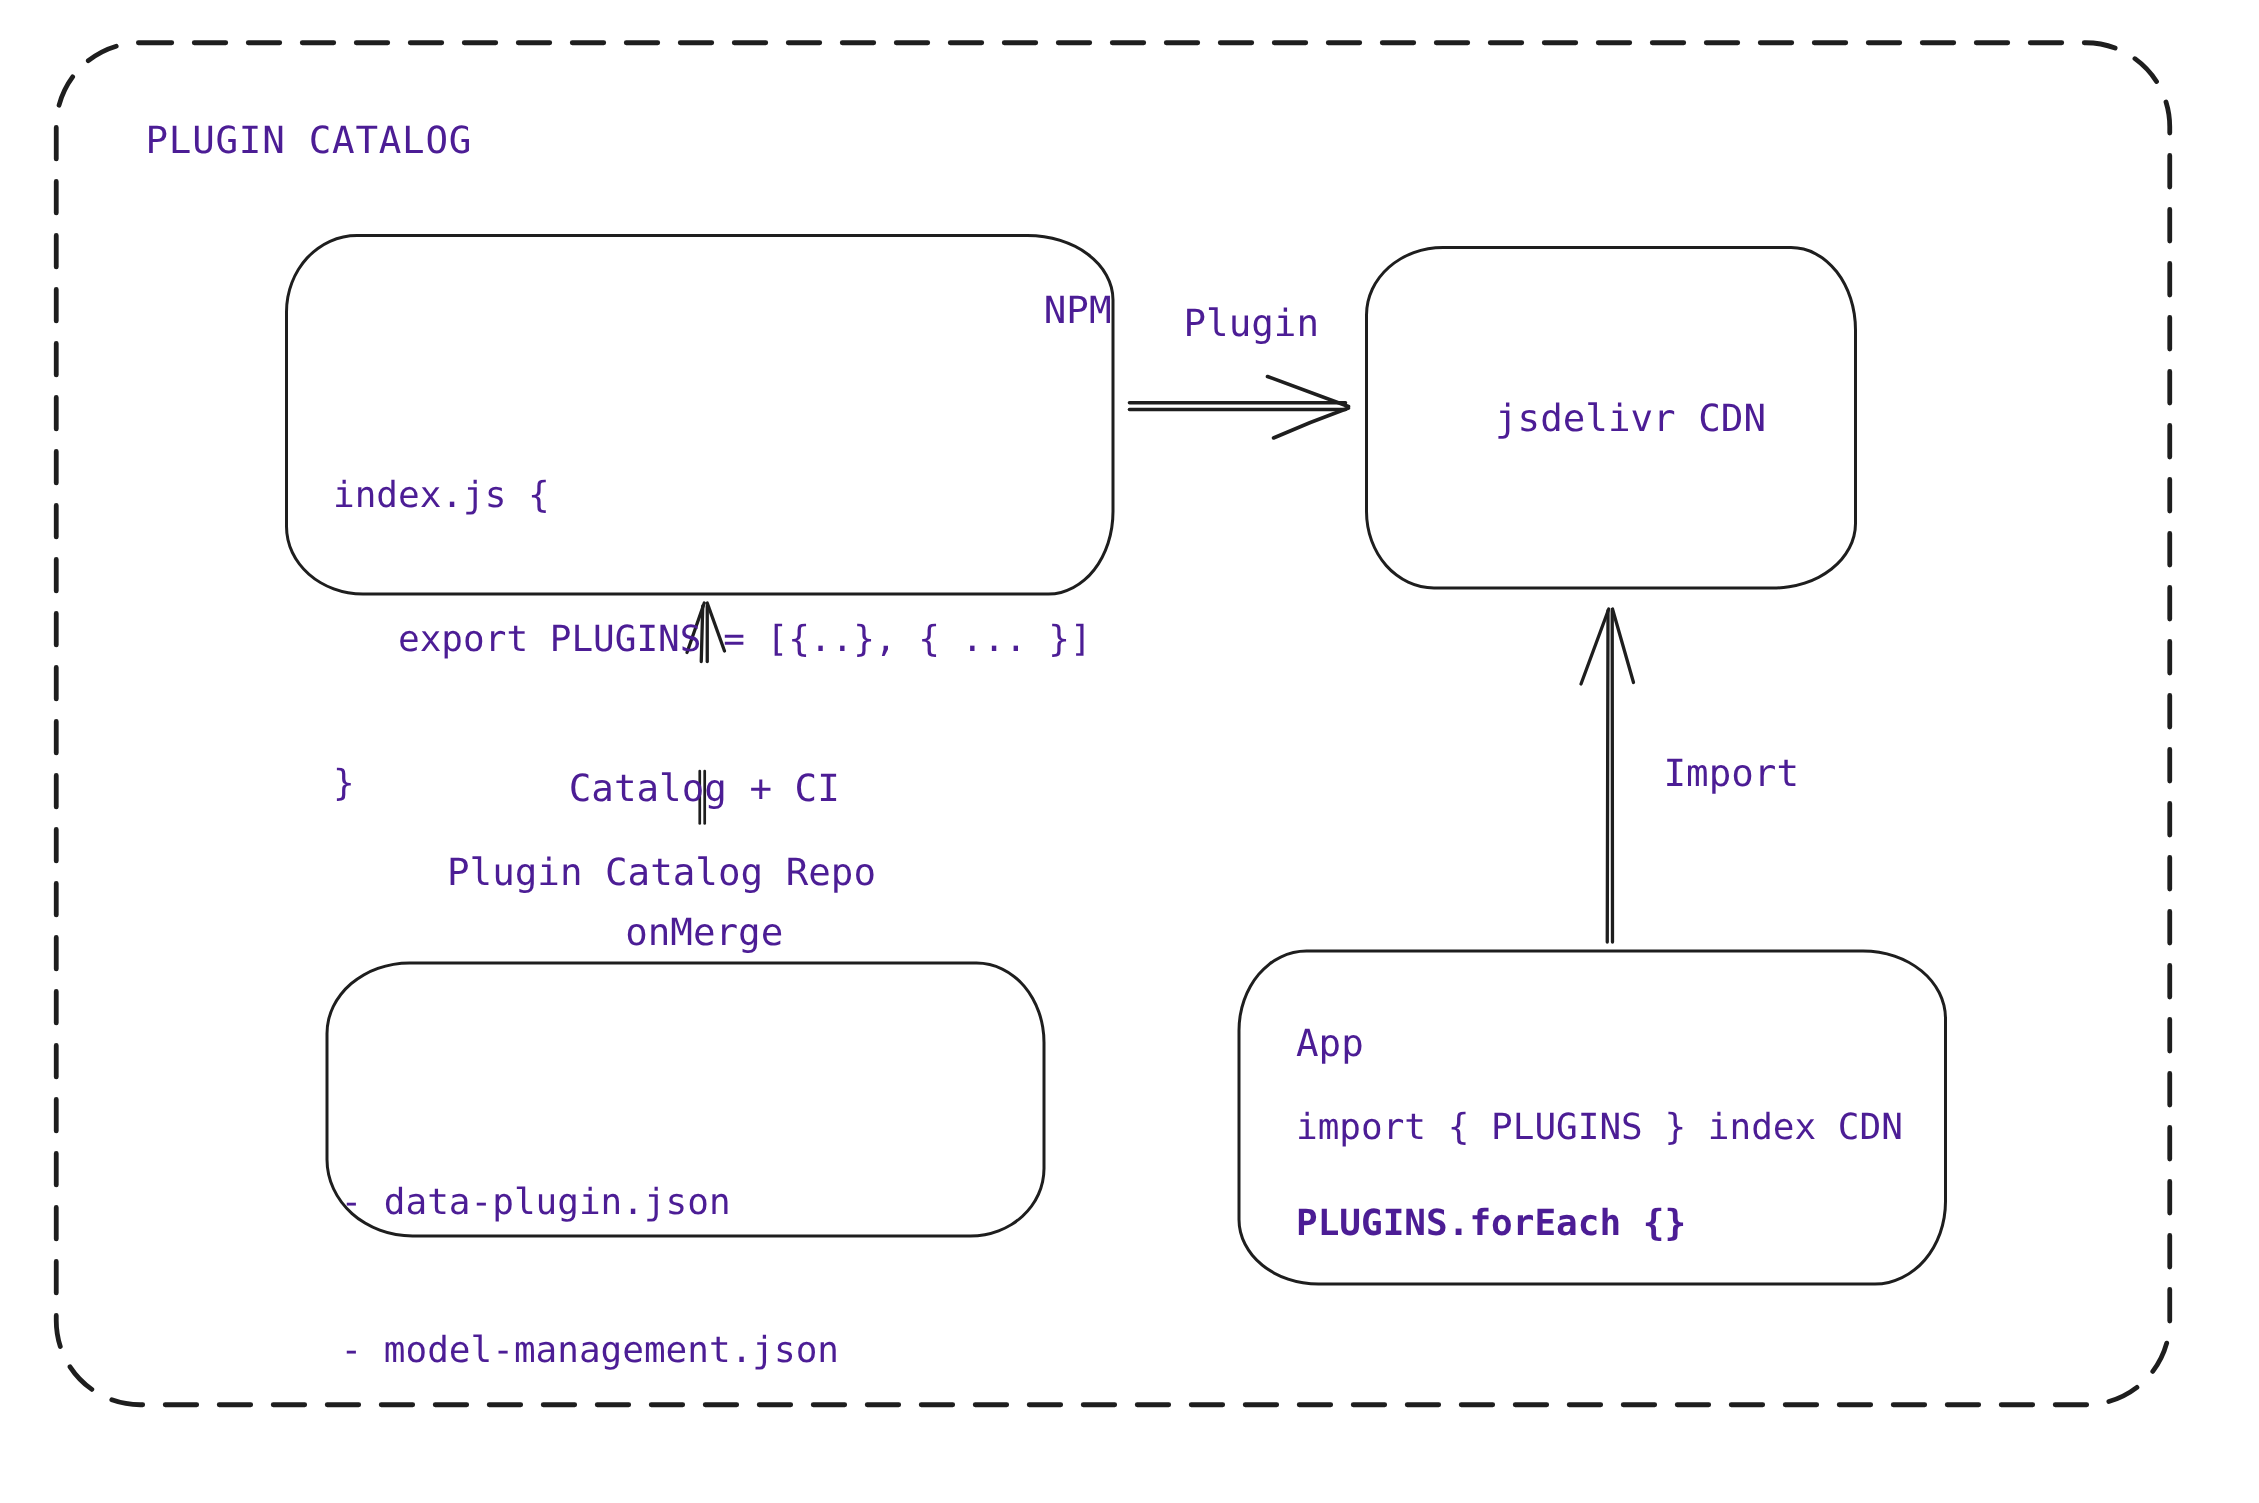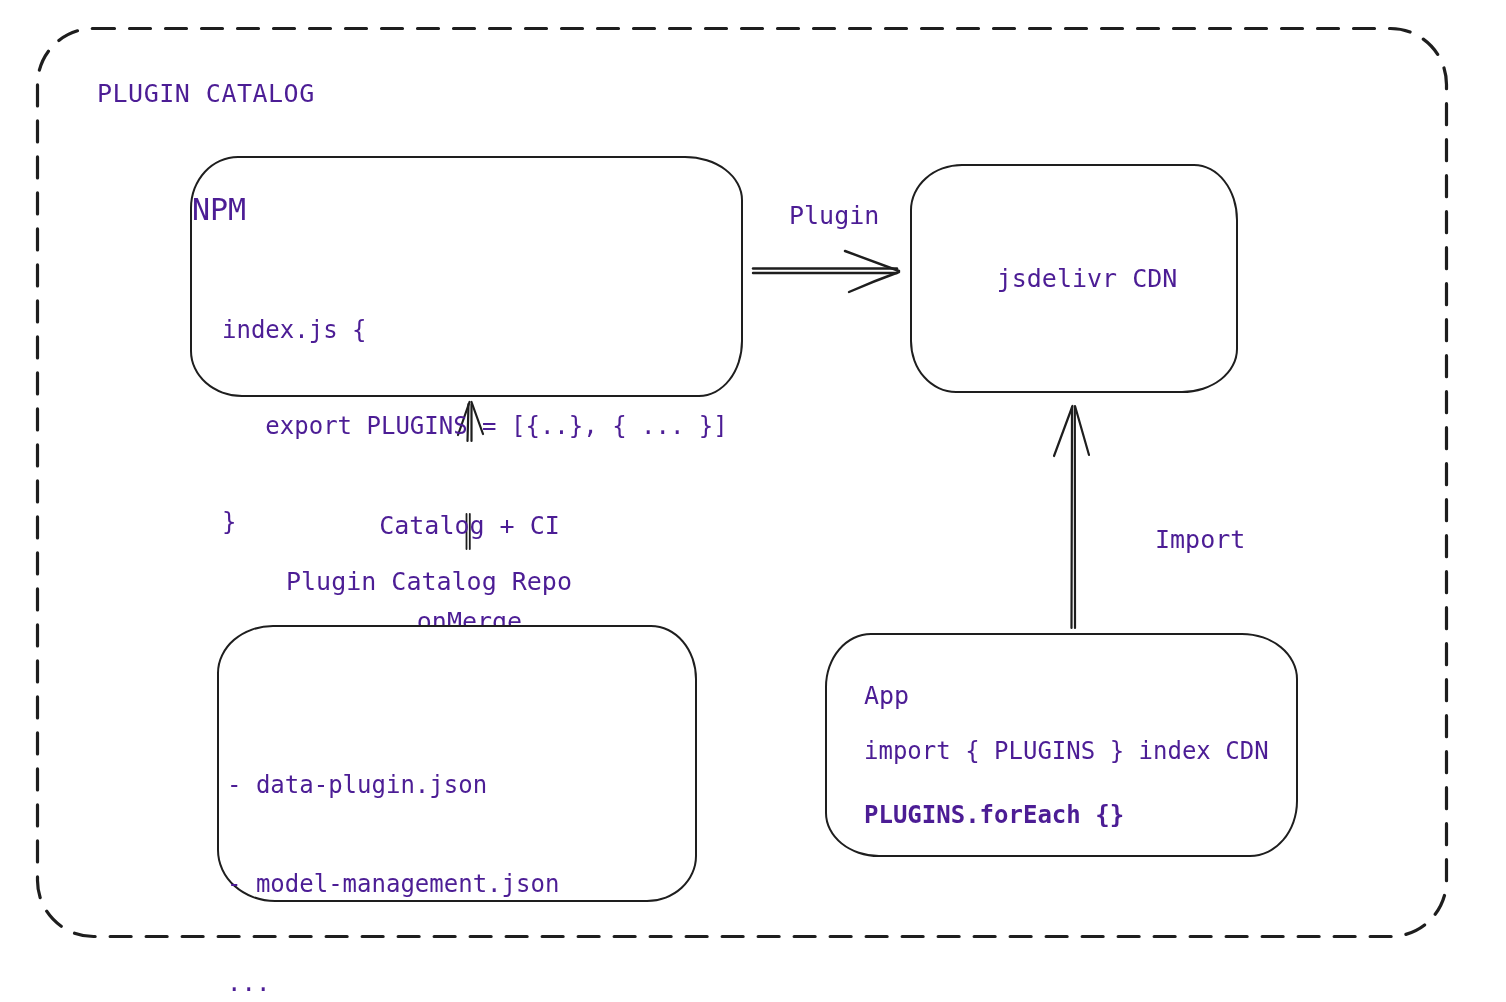--- a/index.html
+++ b/index.html
@@ -19,43 +19,43 @@
   }
   .node {
     position: absolute;
     background: #ffffff;
     border: 2.4px solid #1e1e1e;
     box-sizing: border-box;
   }
   .node-npm  { left: 190px; top: 156px; width: 553px; height: 241px; border-radius: 48px 58px 44px 52px / 52px 44px 56px 46px; }
   .node-cdn  { left: 910px; top: 164px; width: 328px; height: 229px; border-radius: 52px 44px 56px 46px / 46px 56px 44px 52px;
                display: flex; align-items: center; justify-content: center; padding-left: 26px; }
-  .node-repo { left: 217px; top: 625px; width: 480px; height: 277px; border-radius: 56px 46px 50px 58px / 48px 54px 46px 52px; }
+  .node-repo { left: 217px; top: 641px; width: 480px; height: 184px; border-radius: 56px 46px 50px 58px / 48px 54px 46px 52px; }
   .node-app  { left: 825px; top: 633px; width: 473px; height: 224px; border-radius: 46px 56px 48px 54px / 54px 46px 56px 44px; }
 
   .label { position: absolute; white-space: pre; line-height: 1.25; }
   .fs-label { font-size: 25px; }
 
   .diagram-title { left: 97px; top: 78px; font-size: 25px; letter-spacing: 0.5px; }
 
-  .npm-title { position: absolute; left: 0; top: 34px; width: 100%; text-align: left; font-size: 30px; }
+  .npm-title { position: absolute; left: 0; top: 34px; width: 100%; text-align: right; font-size: 25px; }
   .npm-code  { position: absolute; left: 30px; top: 92px; font-size: 24px; line-height: 32px; white-space: pre; }
 
   .cdn-title { font-size: 25px; }
 
   .repo-list { position: absolute; left: 8px; top: 76px; font-size: 24px; line-height: 33px; white-space: pre; }
 
   .app-title   { position: absolute; left: 37px; top: 46px;  font-size: 25px; white-space: pre; }
   .app-line-1  { position: absolute; left: 37px; top: 102px; font-size: 24px; white-space: pre; }
   .app-line-2  { position: absolute; left: 37px; top: 166px; font-size: 24px; white-space: pre; font-weight: bold; }
 
   .cache-label  { left: 789px;  top: 200px; }
   .build-label  { left: 379px;  top: 446px; width: 181px; text-align: center; line-height: 32px; }
-  .repo-heading { left: 286px;  top: 566px; }
-  .import-label { left: 1109px; top: 524px; margin-left: 46px; }
+  .repo-heading { left: 298px;  top: 566px; }
+  .import-label { left: 1109px; top: 500px; }
 
   .code-line { white-space: pre; }
 </style>
 </head>
 <body>
 
 <div class="canvas">
 
   <svg class="layer" viewBox="0 0 1506 1002" fill="none" stroke="#1e1e1e" stroke-linecap="round" stroke-linejoin="round">
 

